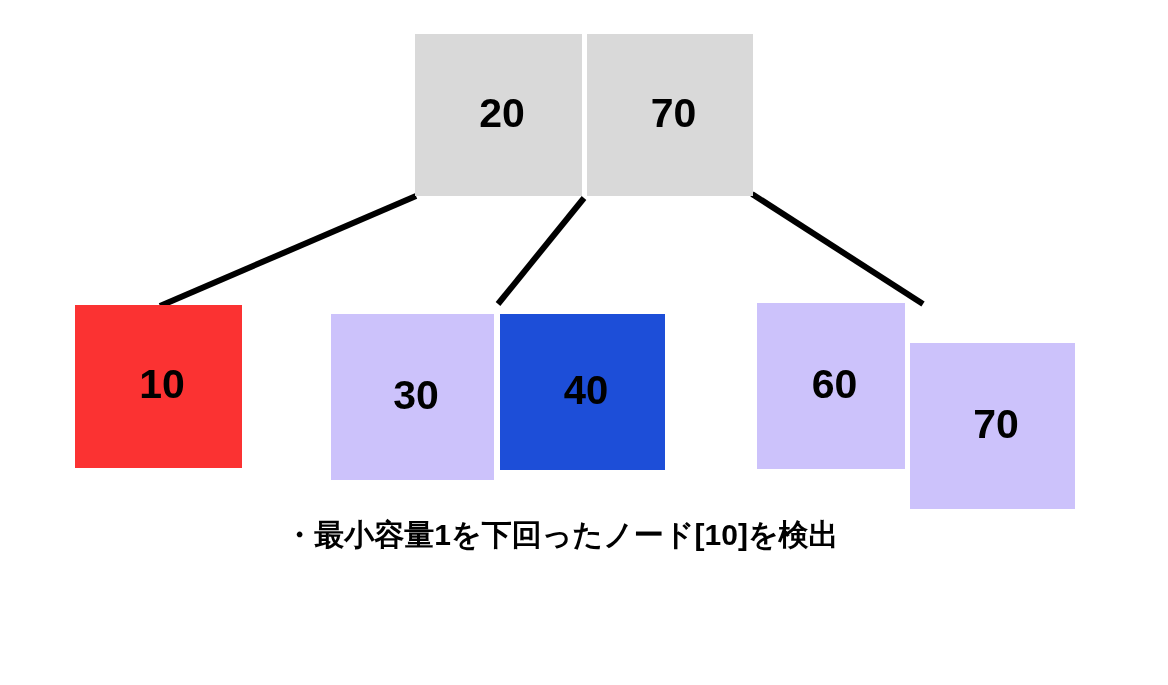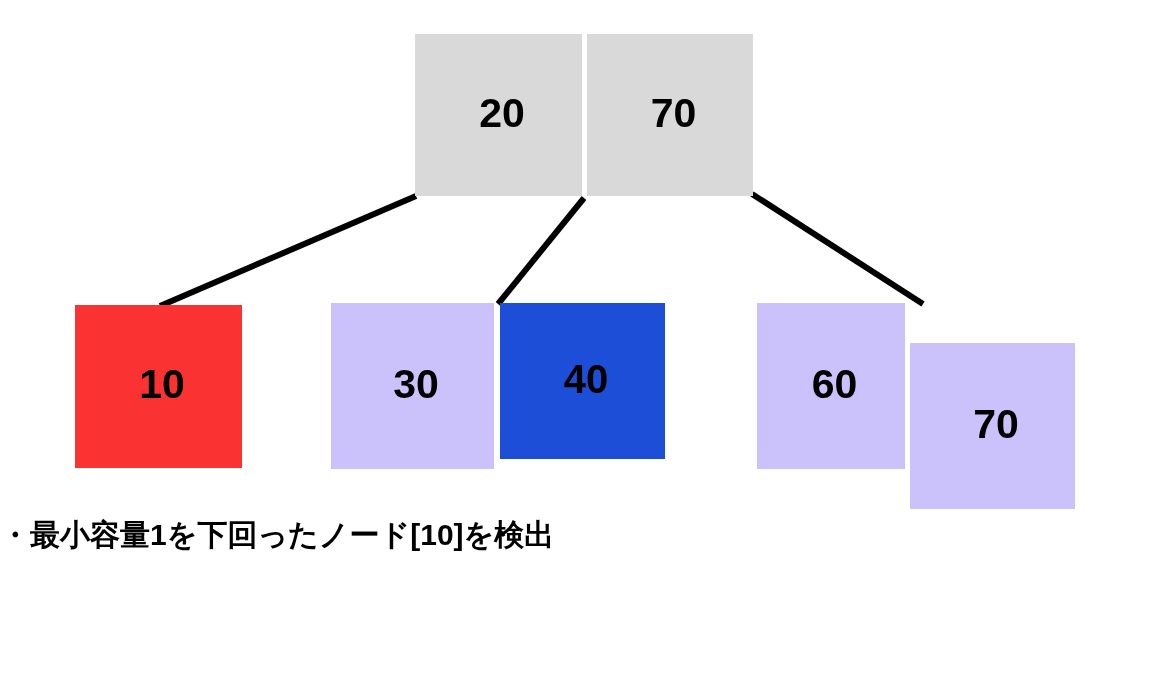--- a/index.html
+++ b/index.html
@@ -42,20 +42,21 @@
   }
   .cell-text {
     display: block;
     position: relative;
     top: -2px;
   }
   .caption {
     position: absolute;
     left: 0;
     width: 1123px;
+    text-align: center;
     font-weight: bold;
     color: #000000;
     white-space: nowrap;
     letter-spacing: 0px;
   }
 </style>
 </head>
 <body>
 
 <div id="canvas">
@@ -74,21 +75,21 @@
       <span class="cell-text">70</span>
     </div>
   </div>
 
   <div class="node" style="left:75px; top:305px;">
     <div class="cell" style="width:167px; height:163px; background:#fb3232; font-size:41px;">
       <span class="cell-text">10</span>
     </div>
   </div>
 
-  <div class="node" style="left:331px; top:303px;">
+  <div class="node" style="left:331px; top:314px;">
     <div class="cell" style="width:163px; height:166px; background:#ccc2fb; font-size:41px; margin-right:6px;">
       <span class="cell-text">30</span>
     </div>
     <div class="cell" style="width:165px; height:156px; background:#1d4ed8; font-size:40px;">
       <span class="cell-text">40</span>
     </div>
   </div>
 
   <div class="node" style="left:757px; top:303px;">
     <div class="cell" style="width:148px; height:166px; background:#ccc2fb; font-size:41px; margin-right:5px;">

